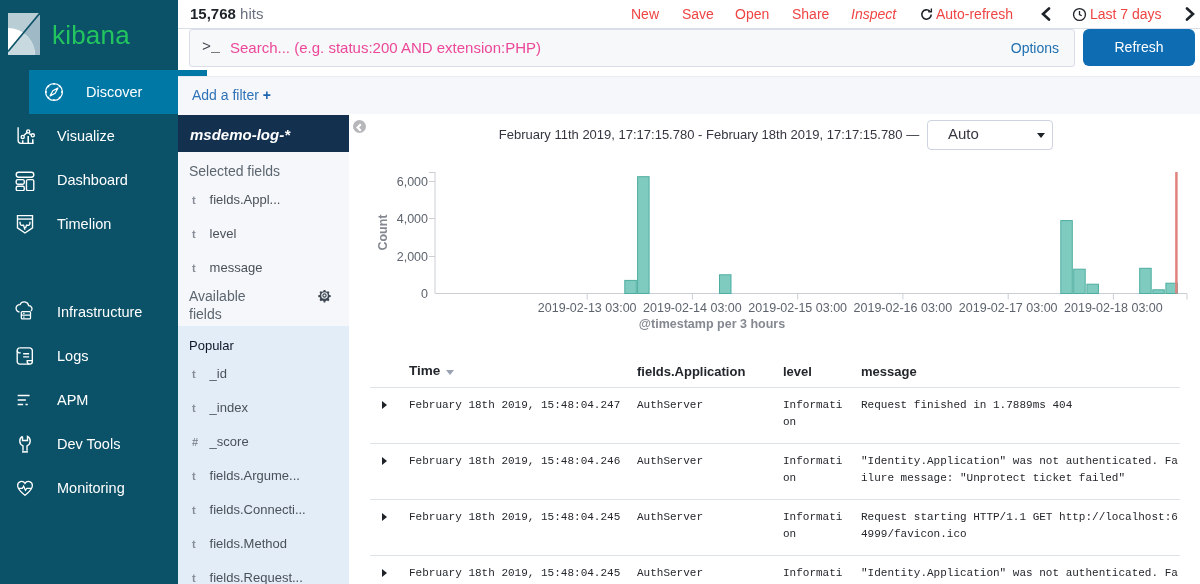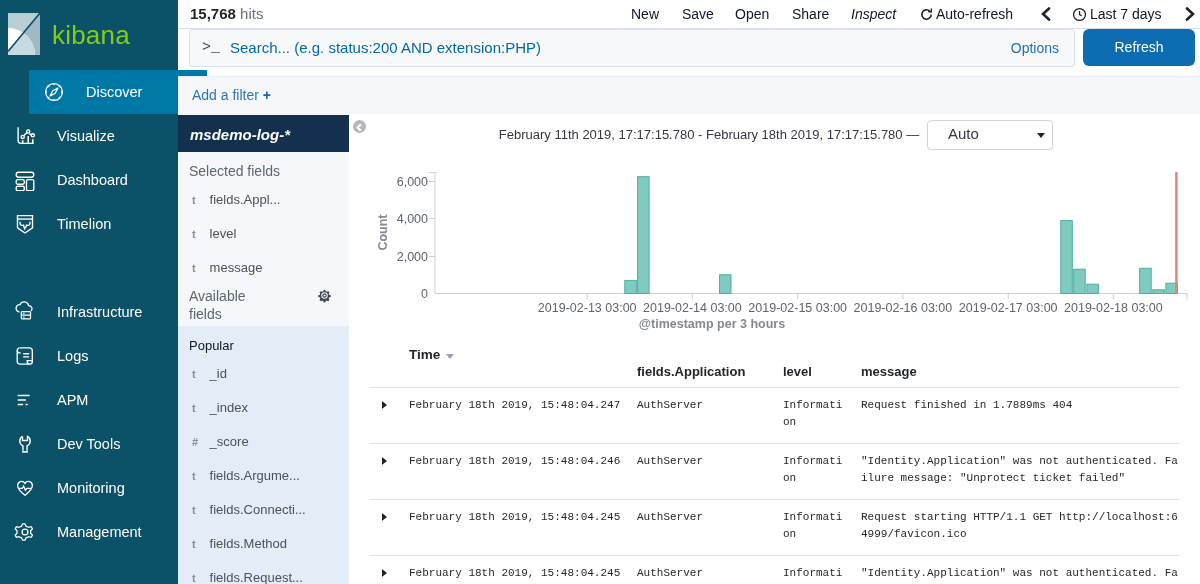--- a/index.html
+++ b/index.html
@@ -8,27 +8,27 @@
   .abs { position:absolute; }
   body { position:relative; }
   
   #nav { left:0; top:0; width:178px; height:584px; background:#0b5168; }
   .navitem { position:absolute; left:0; width:178px; height:44px; color:#fff; font-size:14.5px; }
   .navitem .lbl { position:absolute; left:57px; top:50%; transform:translateY(-50%); }
   .navitem svg { position:absolute; left:14px; top:50%; transform:translateY(-50%); }
   .navsel { background:#0078a5;margin-left:29px; }
   
   #topbar { left:178px; top:0; width:1022px; height:29px; background:#fff; border-bottom:1px solid #d9dee8; }
-  .menuitem { position:absolute; top:0; height:31px; line-height:28px; font-size:14px; color:#0f172a; }
+  .menuitem { position:absolute; top:0; height:31px; line-height:28px; font-size:14px; color:#ef4444; }
   #hits { position:absolute; left:190px; top:0; height:20px; line-height:28px; font-size:15px; color:#69707d; }
   #hits b { color:#1e2329; font-weight:700; }
   
   #searchbox { left:189px; top:29px; width:886px; height:38px; background:#f6f8fa; border:1px solid #d9dee8; border-radius:3px; }
   #searchicon { left:202px; top:39px; font-family:"Liberation Mono",monospace; font-size:15px; color:#3f454d; }
-  #searchph { left:230px; top:29px; height:38px; line-height:38px; font-size:15px; color:#0369a1; }
+  #searchph { left:230px; top:29px; height:38px; line-height:38px; font-size:15px; color:#ec4899; }
   #options { right:141px; top:29px; height:38px; line-height:38px; font-size:14px; color:#1f6fb0; }
   #refreshbtn { left:1083px; top:29px; width:112px; height:37px; background:#0d6cb2; border-radius:6px; color:#fff; font-size:14px; text-align:center; line-height:37px; }
   
   #filterbar { left:178px; top:76px; width:1022px; height:38px; background:#f5f7fa; border-top:1px solid #e8ecf2; }
   #addfilter { left:192px; top:76px; height:38px; line-height:38px; font-size:14px; color:#2e73b8; }
   #addfilter b { color:#1c64ad; font-weight:900; }
   
   #fsb { left:178px; top:114px; width:171px; height:470px; background:#f5f7fa; }
   #fsbhead { left:178px; top:115px; width:171px; height:37px; background:#13304e; color:#fff; font-size:15px; font-weight:700; }
   #fsbhead span { position:absolute; left:12px; top:50%; transform:translateY(-50%);font-style:italic; }
@@ -51,21 +51,21 @@
 </head>
 <body>
 <div id="nav" class="abs">
   <svg width="32" height="42" viewBox="0 0 32 42" style="position:absolute;left:8px;top:13px;">
     <rect x="0" y="0" width="32" height="42" fill="#9fbac6"></rect>
     <polygon points="0,0 32,0 0,38.5" fill="#b9cdd5"></polygon>
     <path d="M0,15 A27,27 0 0 1 27,42 L0,42 Z" fill="#ffffff"></path>
     <path d="M0,38.5 L15.3,19.8 A27,27 0 0 1 27,42 L0,42 Z" fill="#c9d9e0"></path>
     <line x1="32" y1="0" x2="0" y2="38.5" stroke="#0b5168" stroke-width="1.7"></line>
   </svg>
-  <div style="position:absolute;left:52px;top:20px;color:#84cc16;font-size:26px;letter-spacing:0.2px;">kibana</div>
+  <div style="position:absolute;left:52px;top:20px;color:#22c55e;font-size:26px;letter-spacing:0.2px;">kibana</div>
   <div class="navitem navsel" style="top:70px;">
       <svg width="22" height="22" viewBox="0 0 24 24" fill="none" stroke="#fff" stroke-width="1.4">
         <circle cx="12" cy="12" r="9.2"></circle>
         <path d="M12 2.8 v1.6 M12 19.6 v1.6 M2.8 12 h1.6 M19.6 12 h1.6 M5.5 5.5 l1.1 1.1 M17.4 17.4 l1.1 1.1 M18.5 5.5 l-1.1 1.1 M6.6 17.4 l-1.1 1.1"></path>
         <path d="M16.2 7.8 L10.7 10.7 L7.8 16.2 L13.3 13.3 Z" fill="none" stroke-width="1.3" stroke-linejoin="round"></path>
       </svg>
       <span class="lbl">Discover</span>
     </div>
   <div class="navitem" style="top:114px;">
       <svg width="22" height="22" viewBox="0 0 24 24" fill="none" stroke="#fff" stroke-width="1.5">
@@ -124,27 +124,20 @@
         <path d="M8.8 20.6 H15.2" stroke-width="1.7"></path>
       </svg>
       <span class="lbl">Dev Tools</span>
     </div>
   <div class="navitem" style="top:466px;">
       <svg width="22" height="22" viewBox="0 0 24 24" fill="none" stroke="#fff" stroke-width="1.4">
         <path d="M12 20 C9 17 4 14 4 9.5 A4.3 4.3 0 0 1 12 7 a4.3 4.3 0 0 1 8 2.5 C20 14 15 17 12 20 Z"></path>
         <path d="M5 12.5 h4 l1.5-2.5 l2 4.5 l1.5-2 h5"></path>
       </svg>
       <span class="lbl">Monitoring</span>
-    </div>
-  <div class="navitem" style="top:510px;">
-      <svg width="22" height="22" viewBox="0 0 24 24" fill="none" stroke="#fff" stroke-width="1.4">
-        <circle cx="12" cy="12" r="3.2"></circle>
-        <path d="M12 3.2 l1.3 2.6 a6.5 6.5 0 0 1 2.6 1.1 l2.9-.7 l1.3 2.3 l-2 2.2 a6.5 6.5 0 0 1 0 2.6 l2 2.2 l-1.3 2.3 l-2.9-.7 a6.5 6.5 0 0 1 -2.6 1.1 l-1.3 2.6 l-2.6 0 l-1.3-2.6 a6.5 6.5 0 0 1 -2.6-1.1 l-2.9.7 l-1.3-2.3 l2-2.2 a6.5 6.5 0 0 1 0-2.6 l-2-2.2 l1.3-2.3 l2.9.7 a6.5 6.5 0 0 1 2.6-1.1 l1.3-2.6 Z"></path>
-      </svg>
-      <span class="lbl">Management</span>
     </div>
 </div>
 <div id="topbar" class="abs"></div>
 <div id="hits"><b>15,768</b> hits</div>
 <div class="menuitem" style="left:631px;">New</div>
 <div class="menuitem" style="left:682px;">Save</div>
 <div class="menuitem" style="left:735px;">Open</div>
 <div class="menuitem" style="left:792px;">Share</div>
 <div class="menuitem" style="left:851px;font-style:italic;">Inspect</div>
 <svg width="15" height="15" viewBox="0 0 24 24" style="position:absolute;left:919px;top:7px;" fill="none" stroke="#1e2329" stroke-width="2.6">
@@ -237,21 +230,21 @@
     <rect x="711.8" y="65.6" width="11.5" height="72.9"></rect>
     <rect x="724.7" y="114.2" width="11.5" height="24.3"></rect>
     <rect x="737.9" y="129.2" width="11.5" height="9.3"></rect>
     <rect x="790.7" y="113.3" width="11.5" height="25.2"></rect>
     <rect x="803.8" y="134.8" width="11.5" height="3.7"></rect>
     <rect x="816.9" y="128.2" width="11.5" height="10.3"></rect>
   </g>
   <line x1="827.4" y1="17" x2="827.4" y2="138.5" stroke="#e0837e" stroke-width="2.5"></line>
 </svg>
 <div id="table" class="abs">
-  <div class="th" style="left:409px; top:347px; font-size:13.5px;">Time <span style="display:inline-block;width:0;height:0;border-left:4.5px solid transparent;border-right:4.5px solid transparent;border-top:5px solid #98a2b3;margin-left:2px;"></span></div>
+  <div class="th" style="left:409px; top:363px; font-size:13.5px;">Time <span style="display:inline-block;width:0;height:0;border-left:4.5px solid transparent;border-right:4.5px solid transparent;border-top:5px solid #98a2b3;margin-left:2px;"></span></div>
   <div class="th" style="left:637px; top:364px;">fields.Application</div>
   <div class="th" style="left:783px; top:364px;">level</div>
   <div class="th" style="left:861px; top:364px;">message</div>
   <div class="sep" style="top:387px;"></div>
   <div class="sep" style="top:443px;"></div>
   <div class="sep" style="top:499px;"></div>
   <div class="sep" style="top:555px;"></div>
   <div class="exp" style="left:382px; top:401px;"></div>
   <div class="exp" style="left:382px; top:457px;"></div>
   <div class="exp" style="left:382px; top:513px;"></div>

